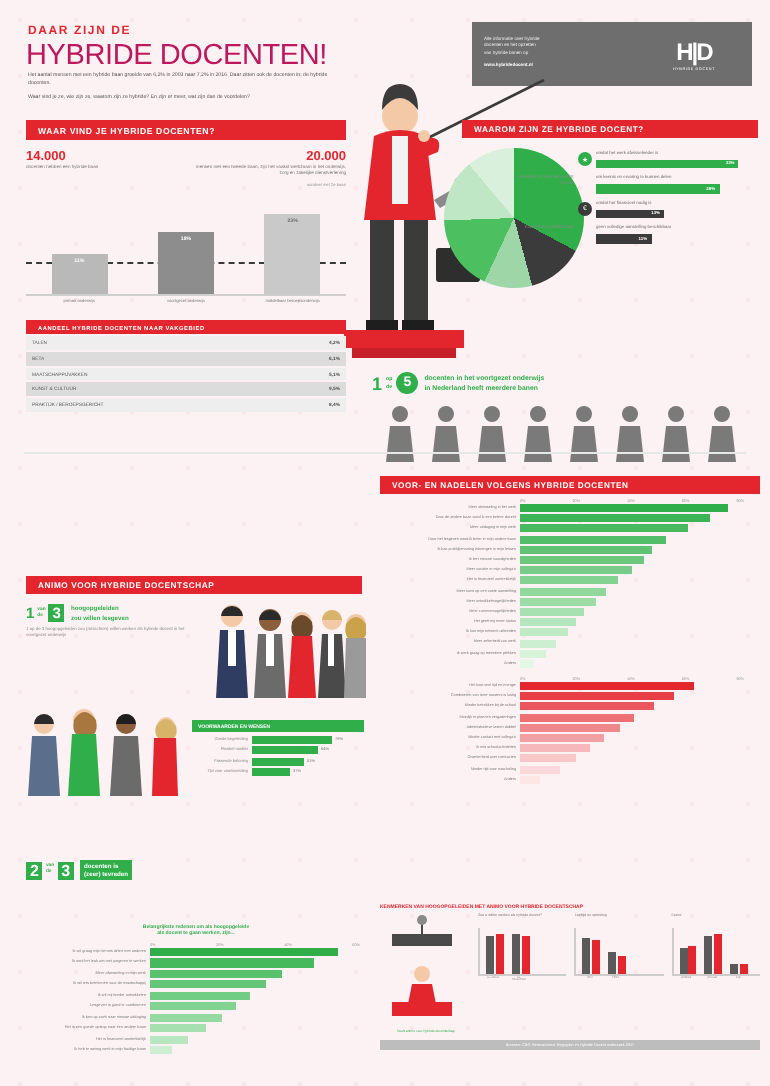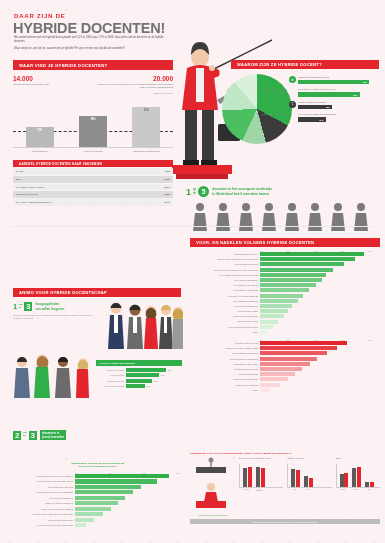--- a/index.html
+++ b/index.html
@@ -36,21 +36,21 @@
     padding:0 6px;
   }
 
   
   .kicker{
     position:absolute; left:14px; top:13px;
     font-size:6px; font-weight:bold; color:#e3262e; letter-spacing:.8px;
   }
   .bigtitle{
     position:absolute; left:13px; top:20px;
-    font-size:14.5px; font-weight:bold; color:#737373;
+    font-size:14.5px; font-weight:normal; color:#be185d;
     letter-spacing:-.2px; white-space:nowrap;
   }
   .lead{
     position:absolute; left:14px; top:36px; width:150px;
     font-size:2.6px; line-height:1.55; color:#555;
   }
   .lead p{ margin-bottom:2.5px; }
 
   
   .logobox{
@@ -238,20 +238,32 @@
 
   <div class="wrap">
 
     <div class="kicker">DAAR ZIJN DE</div>
     <div class="bigtitle">HYBRIDE DOCENTEN!</div>
     <div class="lead">
       <p>Het aantal mensen met een hybride baan groeide van 6,2% in 2003 naar 7,2% in 2016. Daar zitten ook de docenten in: de hybride docenten.</p>
       <p>Waar vind je ze, wie zijn ze, waarom zijn ze hybride? En zijn er meer, wat zijn dan de voordelen?</p>
     </div>
 
+    <div class="logobox">
+      <div class="logotxt">
+        <div>Alle informatie over hybride</div>
+        <div>docenten en het opzetten</div>
+        <div>van hybride banen op</div>
+        <div class="url">www.hybridedocent.nl</div>
+      </div>
+      <div class="logomark">
+        <div class="hd">H|D</div>
+        <div class="sub">HYBRIDE DOCENT</div>
+      </div>
+    </div>
 
     <div class="illus">
       <svg viewBox="0 0 115 185" width="115" height="185">
 
         <line x1="52" y1="42" x2="112" y2="12" stroke="#3b3b3b" stroke-width="1.4"></line>
 
         <circle cx="40" cy="30" r="9" fill="#f4c9a8"></circle>
         <path d="M31 27 q9 -12 18 0 q0 -13 -9 -13 q-9 0 -9 13z" fill="#3b3b3b"></path>
 
         <path d="M27 40 q13 -6 26 0 l5 42 l-36 0z" fill="#e3262e"></path>

